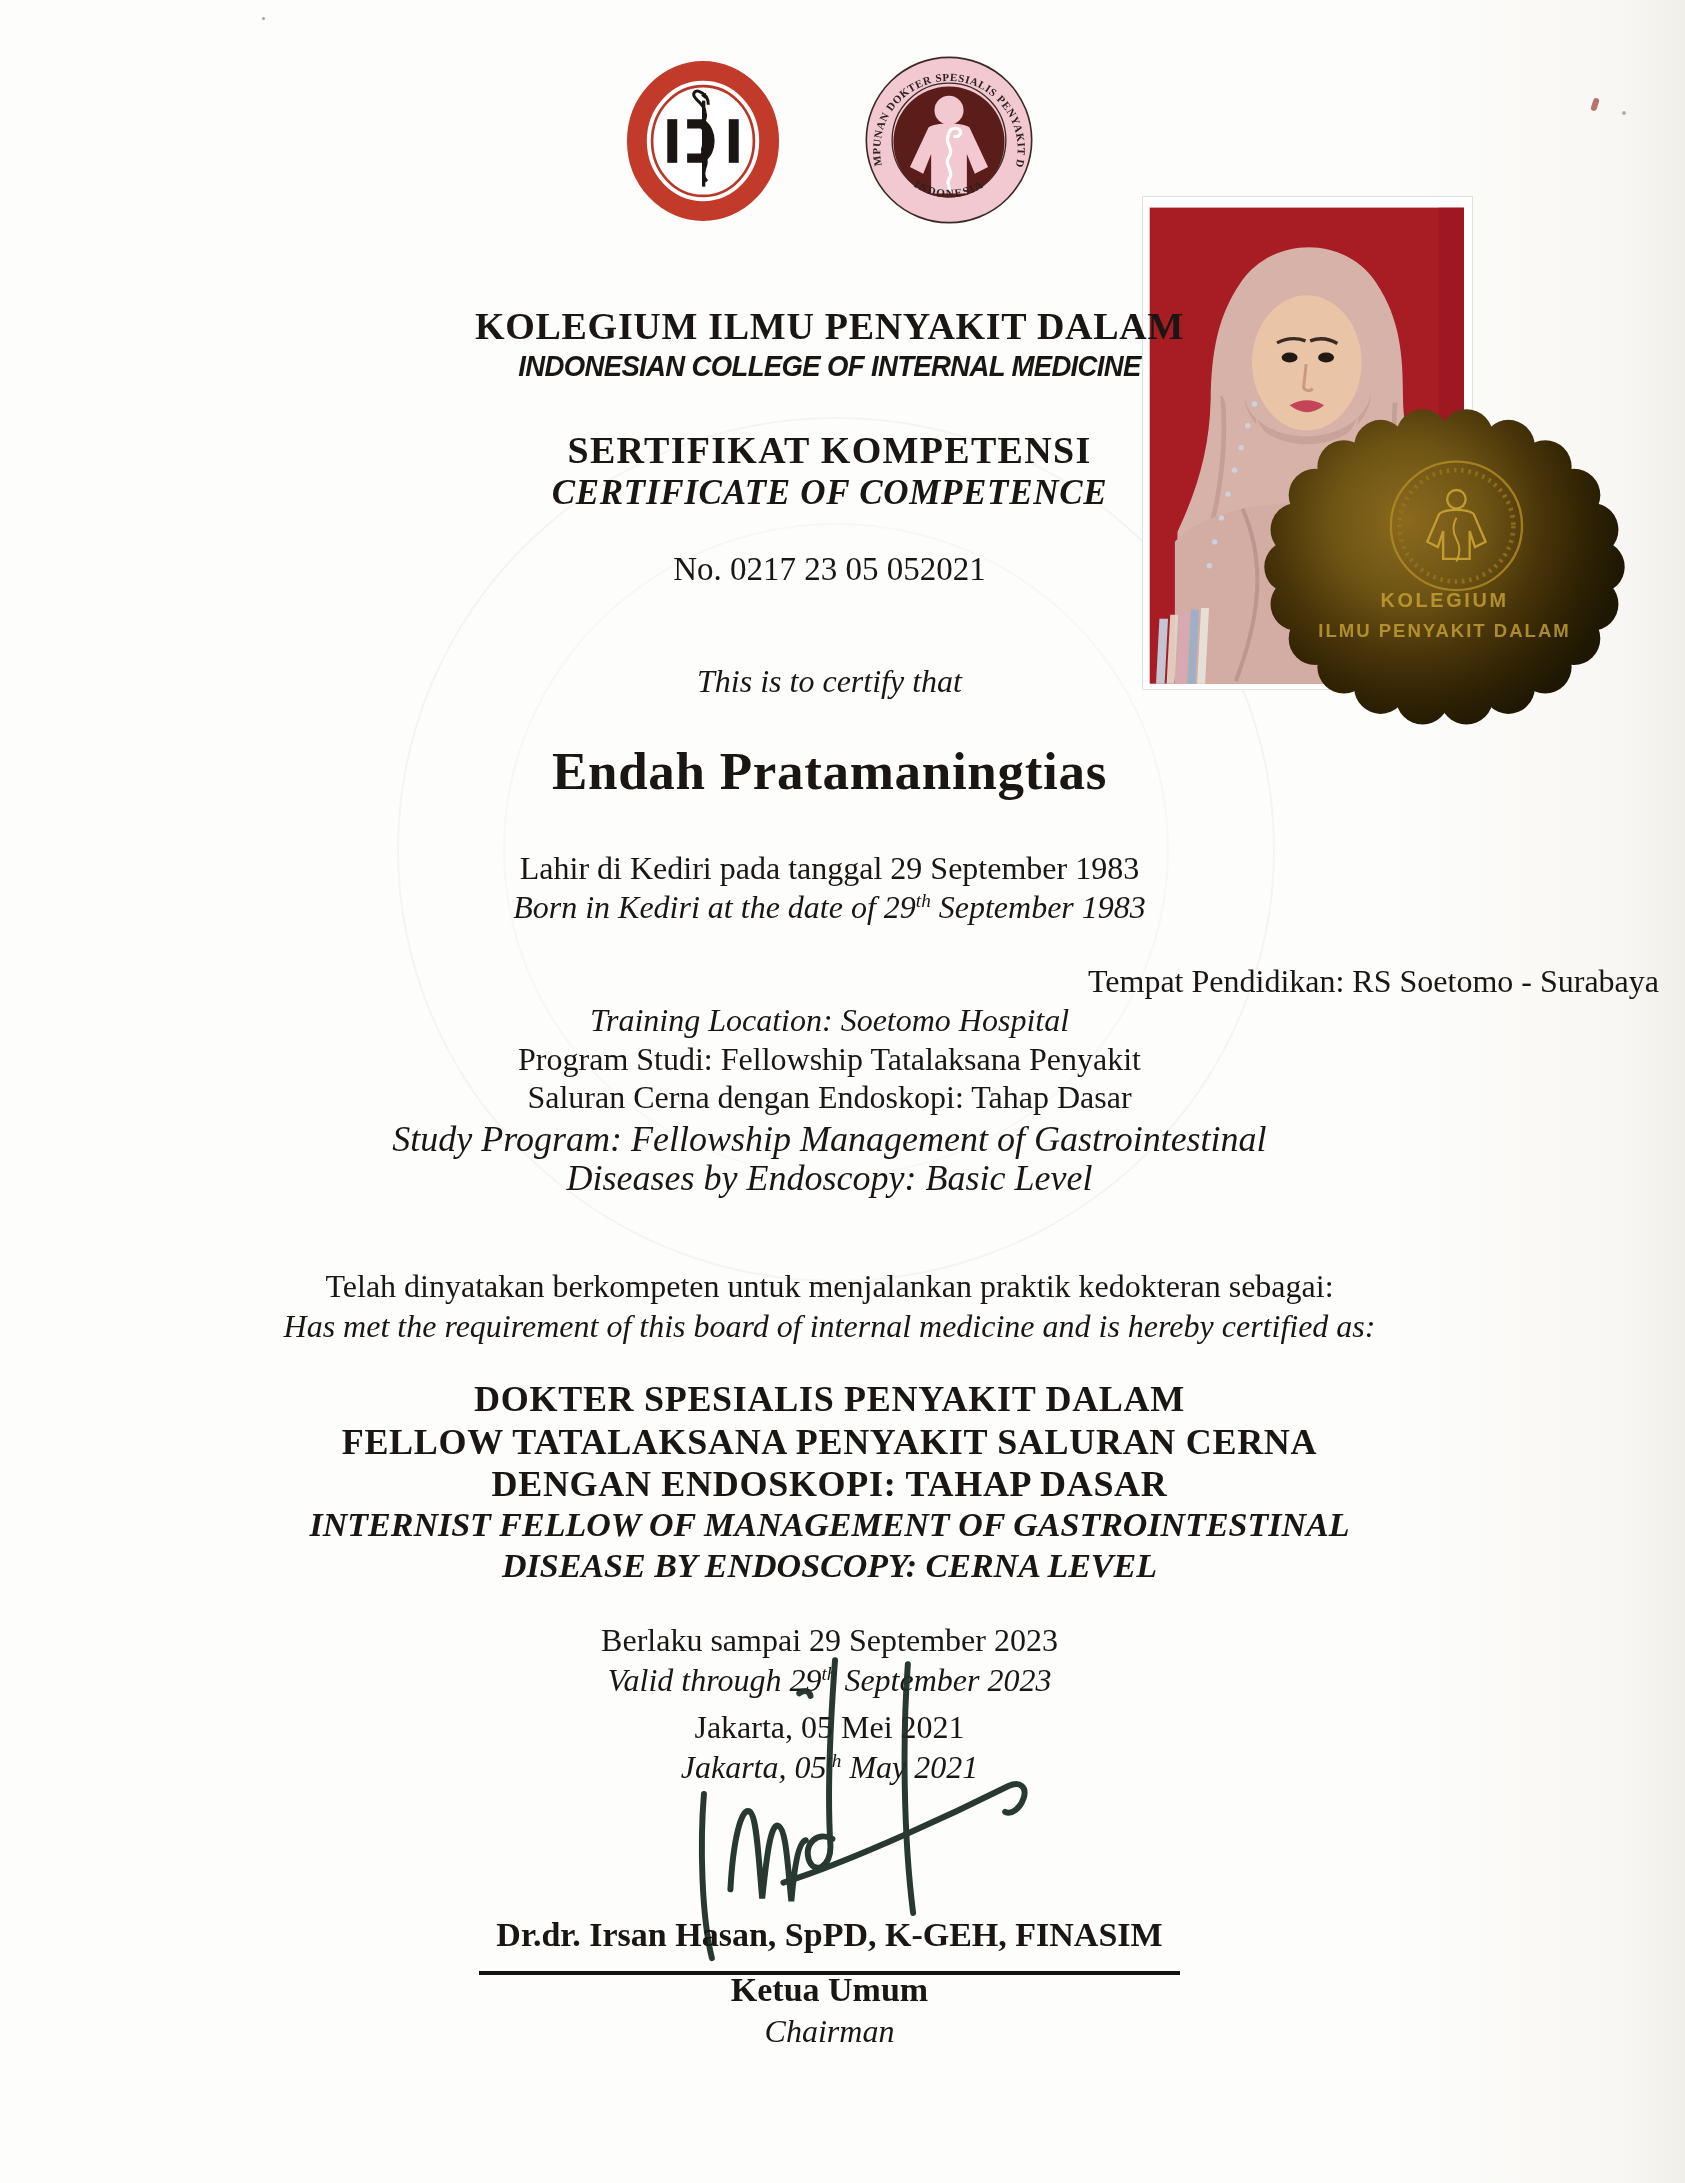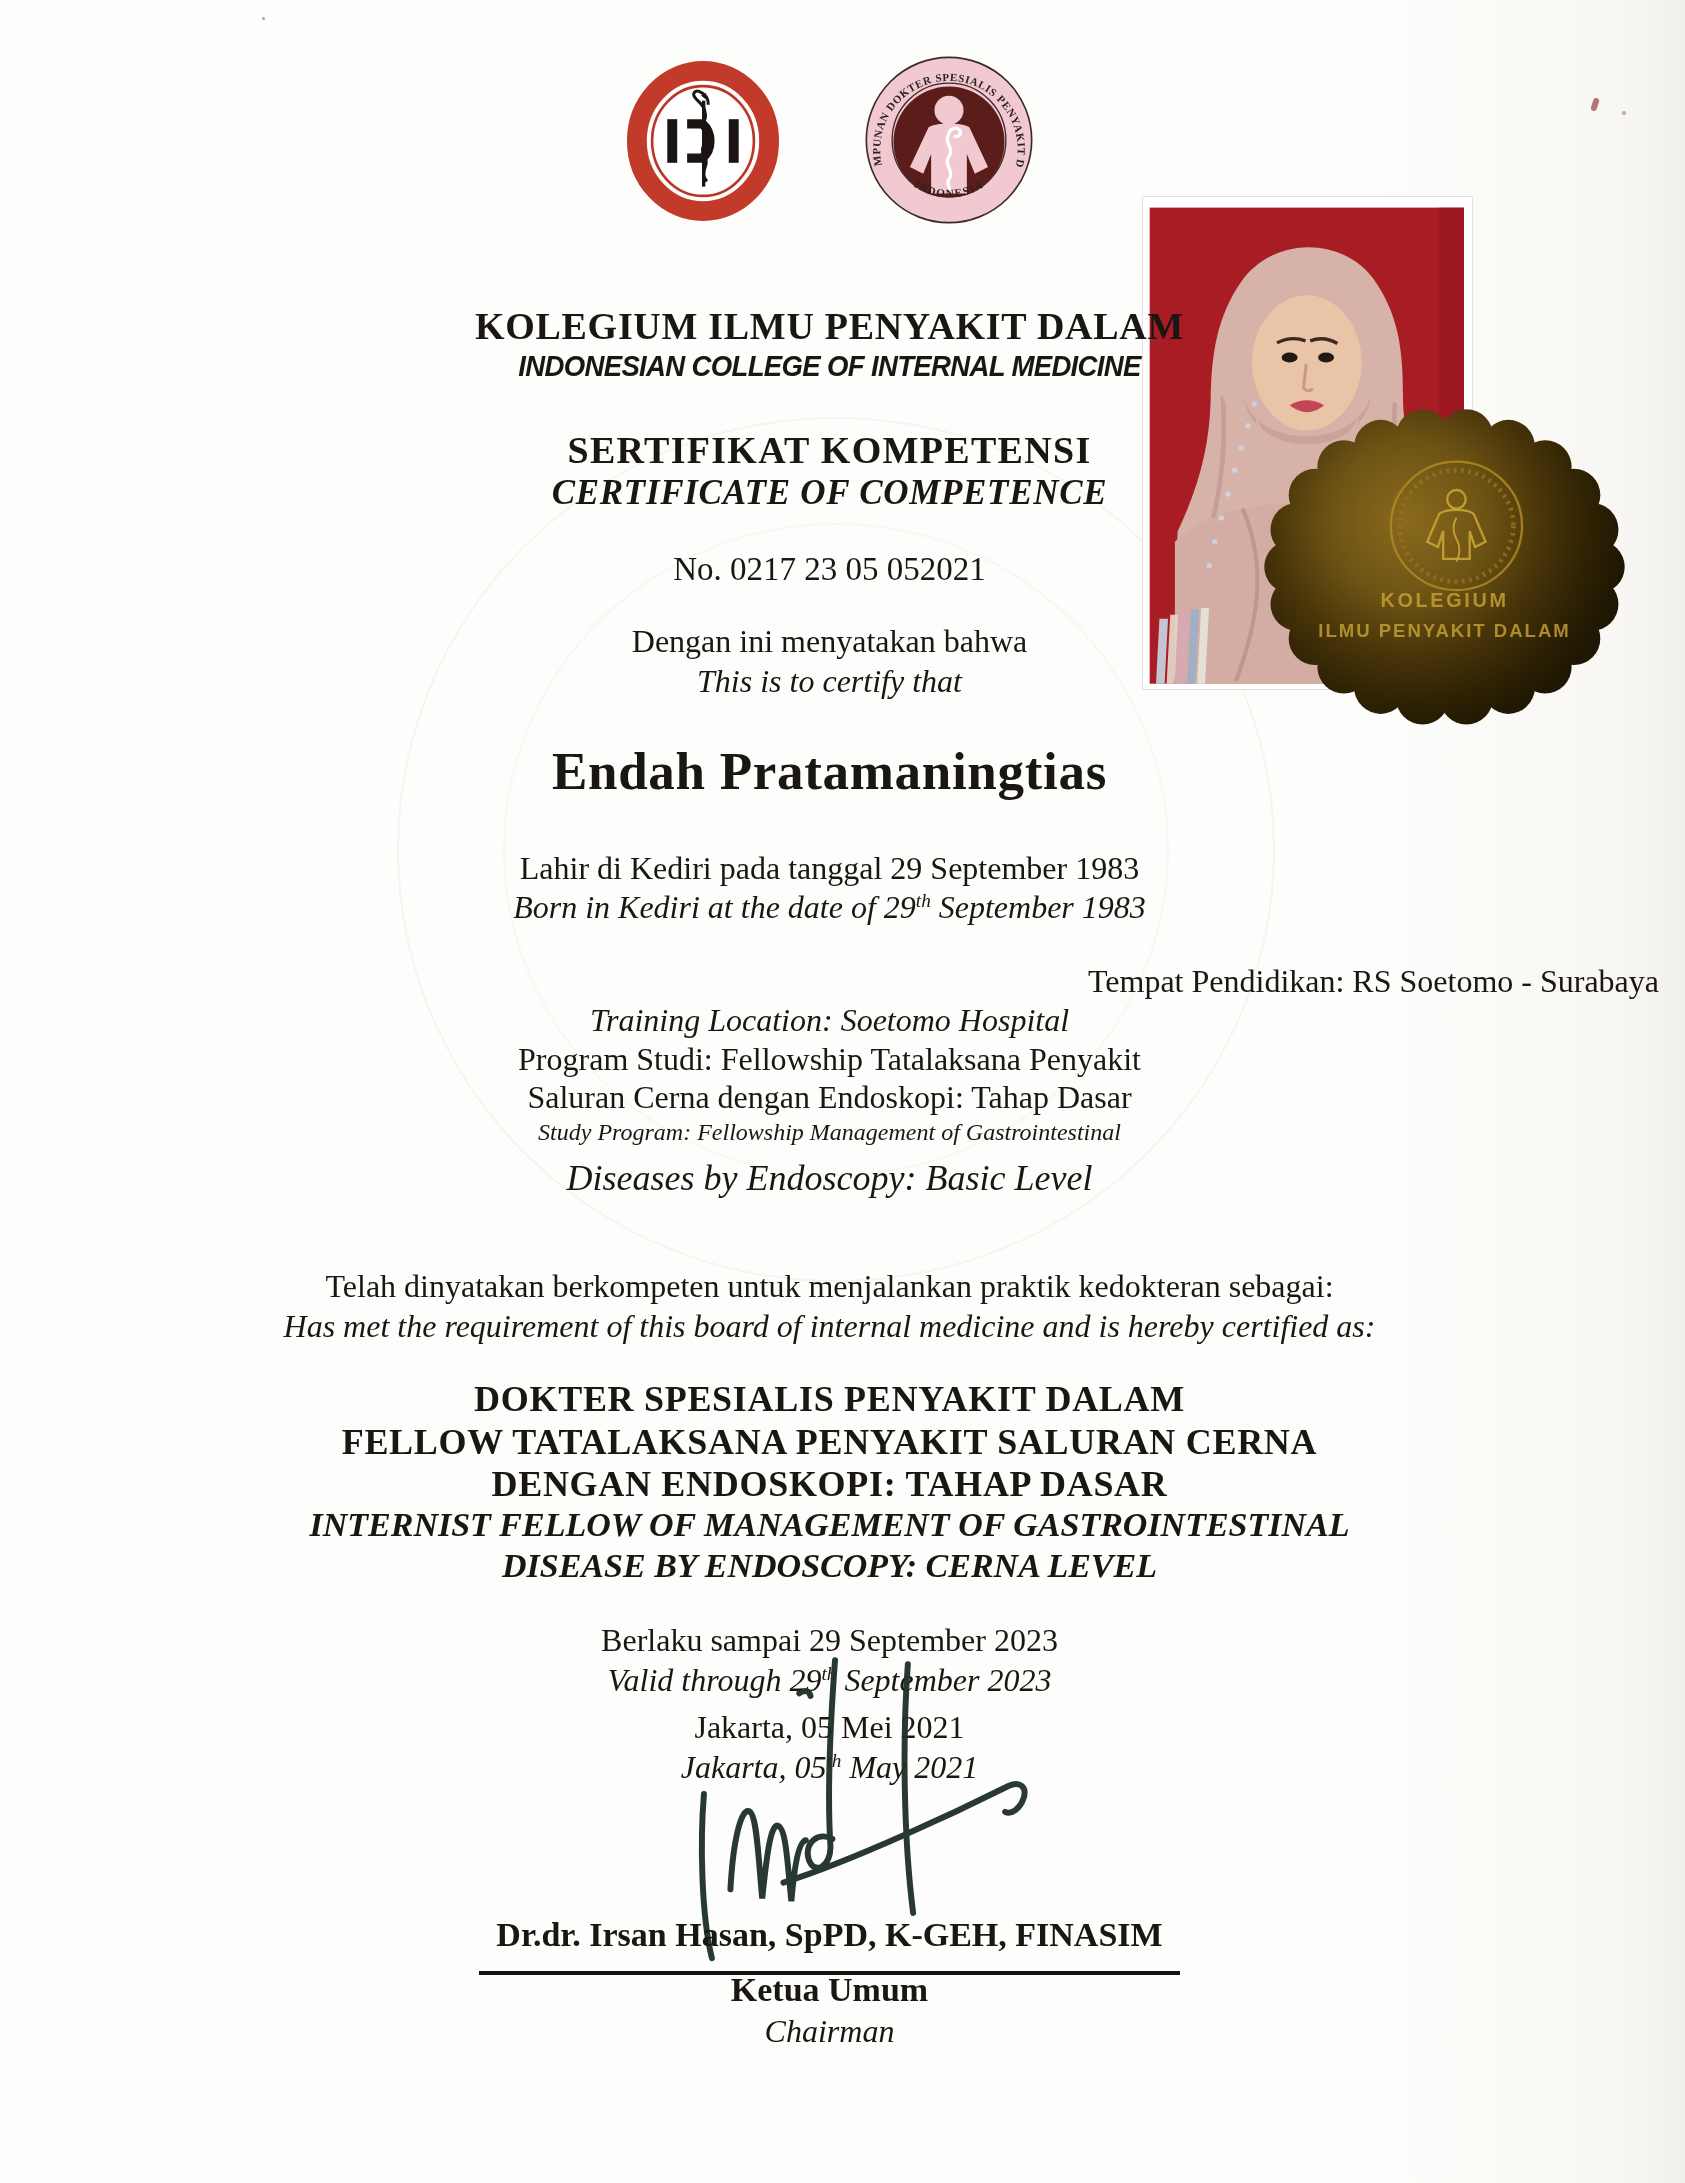--- a/index.html
+++ b/index.html
@@ -19,21 +19,21 @@
   .cert-no{top:551px;font-size:33px;}
   .intro-id{top:624px;font-size:32px;}
   .intro-en{top:664px;font-size:32px;font-style:italic;}
   .name{top:742px;font-size:53px;font-weight:bold;letter-spacing:0.7px;}
   .birth-id{top:851px;font-size:32px;}
   .birth-en{top:890px;font-size:32px;font-style:italic;}
   .edu1{top:964px;font-size:32px;text-align:right;}
   .edu2{top:1003px;font-size:32px;font-style:italic;}
   .edu3{top:1042px;font-size:32px;}
   .edu4{top:1080px;font-size:32px;}
-  .edu5{top:1119px;font-size:24px;font-style:italic;}
+  .edu5{top:1119px;font-size:36px;font-style:italic;}
   .edu6{top:1158px;font-size:36px;font-style:italic;}
   .stmt-id{top:1269px;font-size:32px;}
   .stmt-en{top:1309px;font-size:32px;font-style:italic;}
   .comp1{top:1379px;font-size:36px;font-weight:bold;letter-spacing:0.7px;}
   .comp2{top:1422px;font-size:36px;font-weight:bold;letter-spacing:0.7px;}
   .comp3{top:1464px;font-size:36px;font-weight:bold;letter-spacing:0.7px;}
   .comp4{top:1506px;font-size:34px;font-weight:bold;font-style:italic;}
   .comp5{top:1547px;font-size:34px;font-weight:bold;font-style:italic;}
   .valid-id{top:1623px;font-size:32px;}
   .valid-en{top:1663px;font-size:32px;font-style:italic;}
@@ -218,21 +218,20 @@
   </div>
 
   <div class="line org-id">KOLEGIUM ILMU PENYAKIT DALAM</div>
   <div class="line org-en">INDONESIAN COLLEGE OF INTERNAL MEDICINE</div>
 
   <div class="line title-id">SERTIFIKAT KOMPETENSI</div>
   <div class="line title-en">CERTIFICATE OF COMPETENCE</div>
 
   <div class="line cert-no">No. 0217 23 05 052021</div>
 
-  <div class="line intro-id">Dengan ini menyatakan bahwa</div>
   <div class="line intro-en">This is to certify that</div>
 
   <div class="line name">Endah Pratamaningtias</div>
 
   <div class="line birth-id">Lahir di Kediri pada tanggal 29 September 1983</div>
   <div class="line birth-en"><span>Born in Kediri at the date of 29</span><span class="sup">th</span><span> September 1983</span></div>
 
   <div class="line edu1">Tempat Pendidikan: RS Soetomo - Surabaya</div>
   <div class="line edu2">Training Location: Soetomo Hospital</div>
   <div class="line edu3">Program Studi: Fellowship Tatalaksana Penyakit</div>

